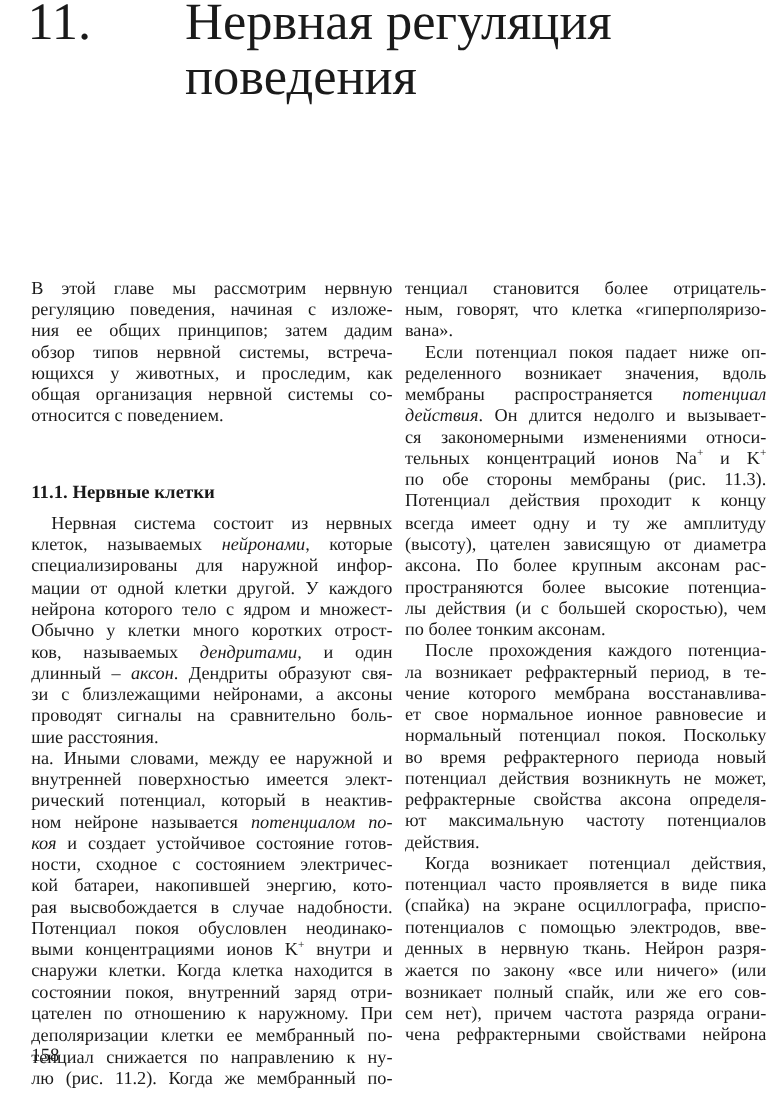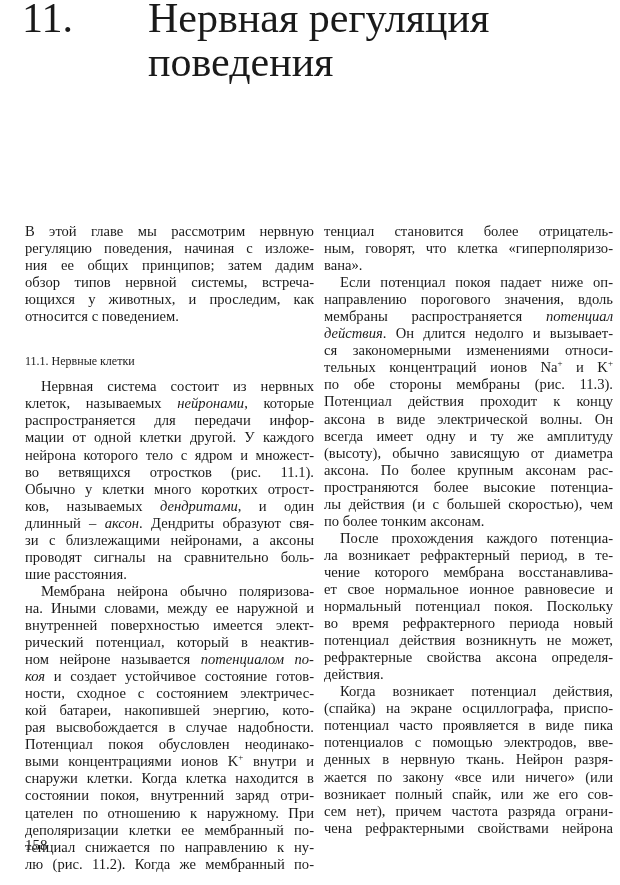--- a/index.html
+++ b/index.html
@@ -3,21 +3,21 @@
 <meta charset="utf-8">
 <style>
   html, body { margin: 0; padding: 0; background: #ffffff; }
   body { width: 620px; height: 885px; position: relative; overflow: hidden; color: #1a1a1a; font-family: "Liberation Serif", serif; }
   .chapter-num { position: absolute; left: 22px; top: -4px; font-size: 42px; line-height: 44px; }
   .chapter-title { position: absolute; left: 148px; top: -4px; font-size: 42px; line-height: 44px; width: 440px; }
   .col { position: absolute; top: 223px; width: 289px; font-size: 14.6px; line-height: 17.05px; text-align: justify; }
   .col.left { left: 25px; }
   .col.right { left: 324px; width: 289px; }
   .col p { margin: 0; hyphens: manual; }
-  .section-h { font-weight: normal; font-size: 12px; margin: 28px 0 8px 0; }
+  .section-h { font-weight: bold; font-size: 15px; margin: 44px 0 8px 0; }
   .line { display: block; text-align: justify; text-align-last: justify; white-space: nowrap; overflow: visible; }
   .line.last { text-align-last: left; }
   .line.ind { padding-left: 16px; }
   i { }
   sup { font-size: 9px; vertical-align: 6px; line-height: 0; }
   .page-num { position: absolute; left: 25px; top: 837px; font-size: 15px; }
 </style>
 </head>
 <body>
 
@@ -27,42 +27,41 @@
   <div>поведения</div>
 </div>
 
 <div class="col left">
   <p>
     <span class="line">В этой главе мы рассмотрим нервную</span>
     <span class="line">регуляцию поведения, начиная с изложе-</span>
     <span class="line">ния ее общих принципов; затем дадим</span>
     <span class="line">обзор типов нервной системы, встреча-</span>
     <span class="line">ющихся у животных, и проследим, как</span>
+    <span class="line">общая организация нервной системы со-</span>
     <span class="line last">относится с поведением.</span>
   </p>
 
   <div class="section-h">11.1. Нервные клетки</div>
 
   <p>
     <span class="line ind">Нервная система состоит из нервных</span>
     <span class="line"><span>клеток, называемых </span><i>нейронами</i><span>, которые</span></span>
-    <span class="line">распространяется для передачи инфор-</span>
+    <span class="line">специализированы для наружной инфор-</span>
     <span class="line">мации от одной клетки другой. У каждого</span>
     <span class="line">нейрона которого тело с ядром и множест-</span>
-    <span class="line">во ветвящихся отростков (рис. 11.1).</span>
     <span class="line">Обычно у клетки много коротких отрост-</span>
     <span class="line"><span>ков, называемых </span><i>дендритами</i><span>, и один</span></span>
     <span class="line"><span>длинный – </span><i>аксон</i><span>. Дендриты образуют свя-</span></span>
     <span class="line">зи с близлежащими нейронами, а аксоны</span>
     <span class="line">проводят сигналы на сравнительно боль-</span>
     <span class="line last">шие расстояния.</span>
   </p>
 
   <p>
-    <span class="line ind">Мембрана нейрона обычно поляризова-</span>
     <span class="line">на. Иными словами, между ее наружной и</span>
     <span class="line">внутренней поверхностью имеется элект-</span>
     <span class="line">рический потенциал, который в неактив-</span>
     <span class="line"><span>ном нейроне называется </span><i>потенциалом по-</i></span>
     <span class="line"><i>коя</i><span> и создает устойчивое состояние готов-</span></span>
     <span class="line">ности, сходное с состоянием электричес-</span>
     <span class="line">кой батареи, накопившей энергию, кото-</span>
     <span class="line">рая высвобождается в случае надобности.</span>
     <span class="line">Потенциал покоя обусловлен неодинако-</span>
     <span class="line"><span>выми концентрациями ионов K</span><sup>+</sup><span> внутри и</span></span>
@@ -76,50 +75,50 @@
 </div>
 
 <div class="col right">
   <p>
     <span class="line">тенциал становится более отрицатель-</span>
     <span class="line">ным, говорят, что клетка «гиперполяризо-</span>
     <span class="line last">вана».</span>
   </p>
   <p>
     <span class="line ind">Если потенциал покоя падает ниже оп-</span>
-    <span class="line">направлению порогового значения, вдоль</span>
+    <span class="line">ределенного возникает значения, вдоль</span>
     <span class="line"><span>мембраны распространяется </span><i>потенциал</i></span>
     <span class="line"><i>действия</i><span>. Он длится недолго и вызывает-</span></span>
     <span class="line">ся закономерными изменениями относи-</span>
     <span class="line"><span>тельных концентраций ионов Na</span><sup>+</sup><span> и K</span><sup>+</sup></span>
     <span class="line">по обе стороны мембраны (рис. 11.3).</span>
     <span class="line">Потенциал действия проходит к концу</span>
-    <span class="line">аксона в виде электрической волны. Он</span>
     <span class="line">всегда имеет одну и ту же амплитуду</span>
-    <span class="line">(высоту), обычно зависящую от диаметра</span>
+    <span class="line">(высоту), цателен зависящую от диаметра</span>
     <span class="line">аксона. По более крупным аксонам рас-</span>
     <span class="line">пространяются более высокие потенциа-</span>
     <span class="line">лы действия (и с большей скоростью), чем</span>
     <span class="line last">по более тонким аксонам.</span>
   </p>
   <p>
     <span class="line ind">После прохождения каждого потенциа-</span>
     <span class="line">ла возникает рефрактерный период, в те-</span>
     <span class="line">чение которого мембрана восстанавлива-</span>
     <span class="line">ет свое нормальное ионное равновесие и</span>
     <span class="line">нормальный потенциал покоя. Поскольку</span>
     <span class="line">во время рефрактерного периода новый</span>
     <span class="line">потенциал действия возникнуть не может,</span>
     <span class="line">рефрактерные свойства аксона определя-</span>
+    <span class="line">ют максимальную частоту потенциалов</span>
     <span class="line last">действия.</span>
   </p>
   <p>
     <span class="line ind">Когда возникает потенциал действия,</span>
+    <span class="line">потенциал часто проявляется в виде пика</span>
     <span class="line">(спайка) на экране осциллографа, приспо-</span>
-    <span class="line">потенциал часто проявляется в виде пика</span>
     <span class="line">потенциалов с помощью электродов, вве-</span>
     <span class="line">денных в нервную ткань. Нейрон разря-</span>
     <span class="line">жается по закону «все или ничего» (или</span>
     <span class="line">возникает полный спайк, или же его сов-</span>
     <span class="line">сем нет), причем частота разряда ограни-</span>
     <span class="line">чена рефрактерными свойствами нейрона</span>
   </p>
 </div>
 
 <div class="page-num">158</div>

